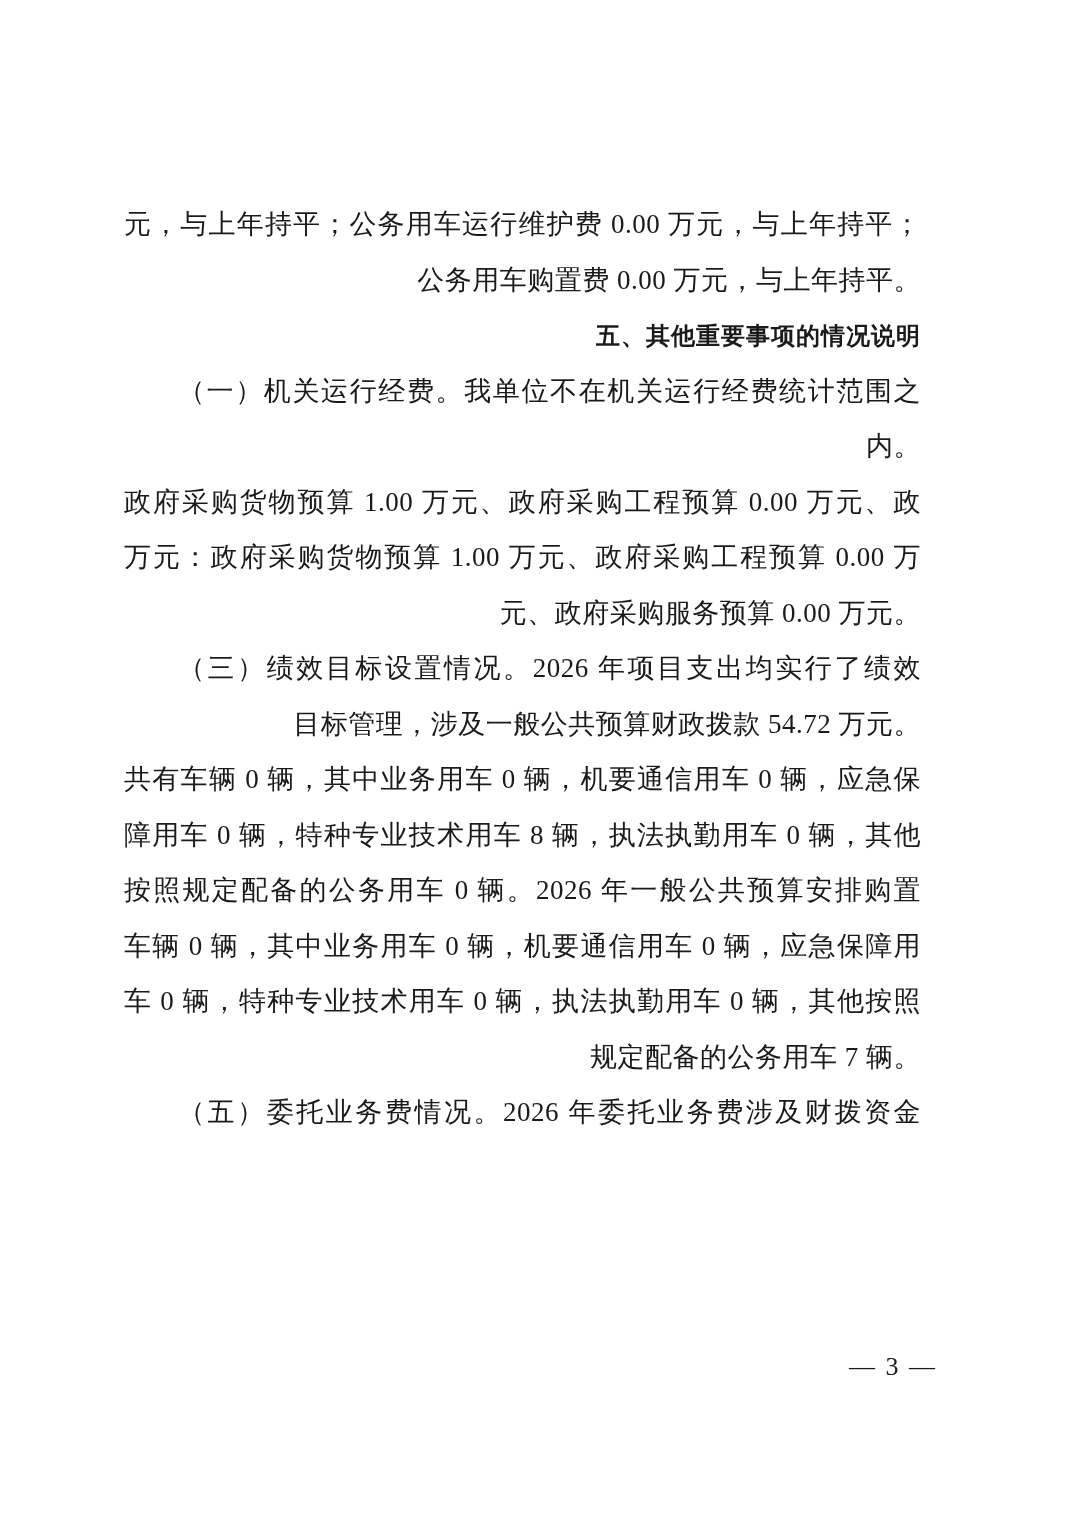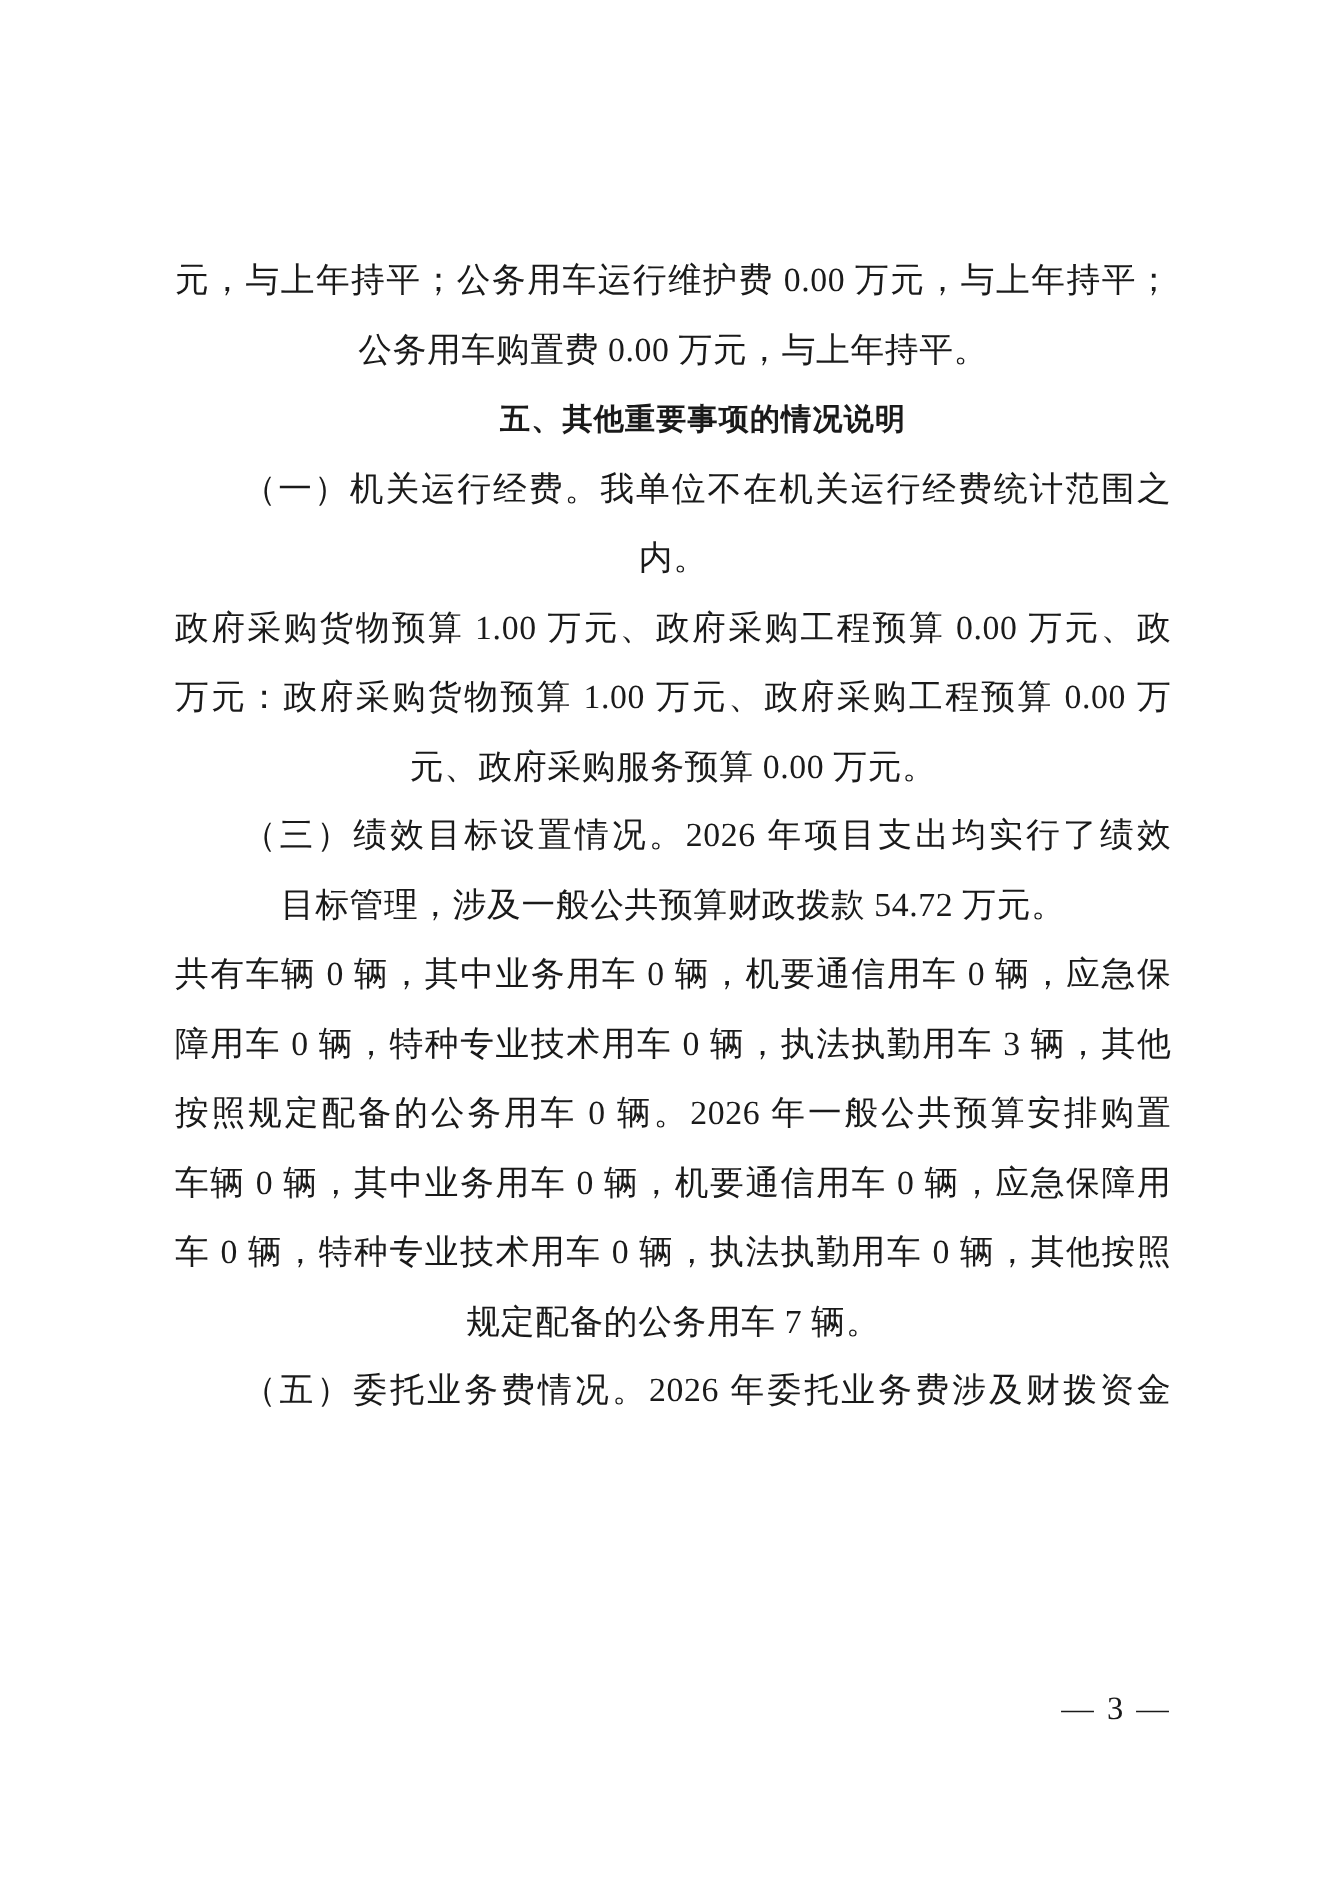--- a/index.html
+++ b/index.html
@@ -11,39 +11,39 @@
     position: relative;
     width: 1074px;
     height: 1520px;
     background: #ffffff;
     overflow: hidden;
     font-family: "Liberation Serif", "DejaVu Serif", serif;
     color: #1a1a1a;
   }
   .doc {
     position: absolute;
-    left: 140px;
+    left: 124px;
     top: 197px;
     width: 797px;
   }
   .line {
     height: 55.5px;
     line-height: 55.5px;
     font-size: 27px;
     white-space: nowrap;
     letter-spacing: 0.5px;
   }
   .full {
     white-space: normal;
     text-align: justify;
     text-align-last: justify;
     text-justify: inter-character;
   }
   .end {
-    text-align: center;
+    text-align: right;
   }
   .indent {
     text-indent: 2em;
   }
   .heading {
     font-family: "Liberation Sans", "DejaVu Sans", sans-serif;
     font-weight: 700;
     font-size: 24px;
     letter-spacing: 1px;
   }
@@ -75,21 +75,21 @@
     <div class="line end">内。</div>
 
     <div class="line full">政府采购货物预算 1.00 万元、政府采购工程预算 0.00 万元、政</div>
     <div class="line full">万元：政府采购货物预算 1.00 万元、政府采购工程预算 0.00 万</div>
     <div class="line end">元、政府采购服务预算 0.00 万元。</div>
 
     <div class="line full indent"><span class="lead">（三）绩效目标设置情况。</span><span>2026 年项目支出均实行了绩效</span></div>
     <div class="line end">目标管理，涉及一般公共预算财政拨款 54.72 万元。</div>
 
     <div class="line full">共有车辆 0 辆，其中业务用车 0 辆，机要通信用车 0 辆，应急保</div>
-    <div class="line full">障用车 0 辆，特种专业技术用车 0 辆，执法执勤用车 3 辆，其他</div>
+    <div class="line full">障用车 0 辆，特种专业技术用车 8 辆，执法执勤用车 0 辆，其他</div>
     <div class="line full">按照规定配备的公务用车 0 辆。2026 年一般公共预算安排购置</div>
     <div class="line full">车辆 0 辆，其中业务用车 0 辆，机要通信用车 0 辆，应急保障用</div>
     <div class="line full">车 0 辆，特种专业技术用车 0 辆，执法执勤用车 0 辆，其他按照</div>
     <div class="line end">规定配备的公务用车 7 辆。</div>
 
     <div class="line full indent"><span class="lead">（五）委托业务费情况。</span><span>2026 年委托业务费涉及财拨资金</span></div>
 
   </div>
 
   <div class="footer">— 3 —</div>

